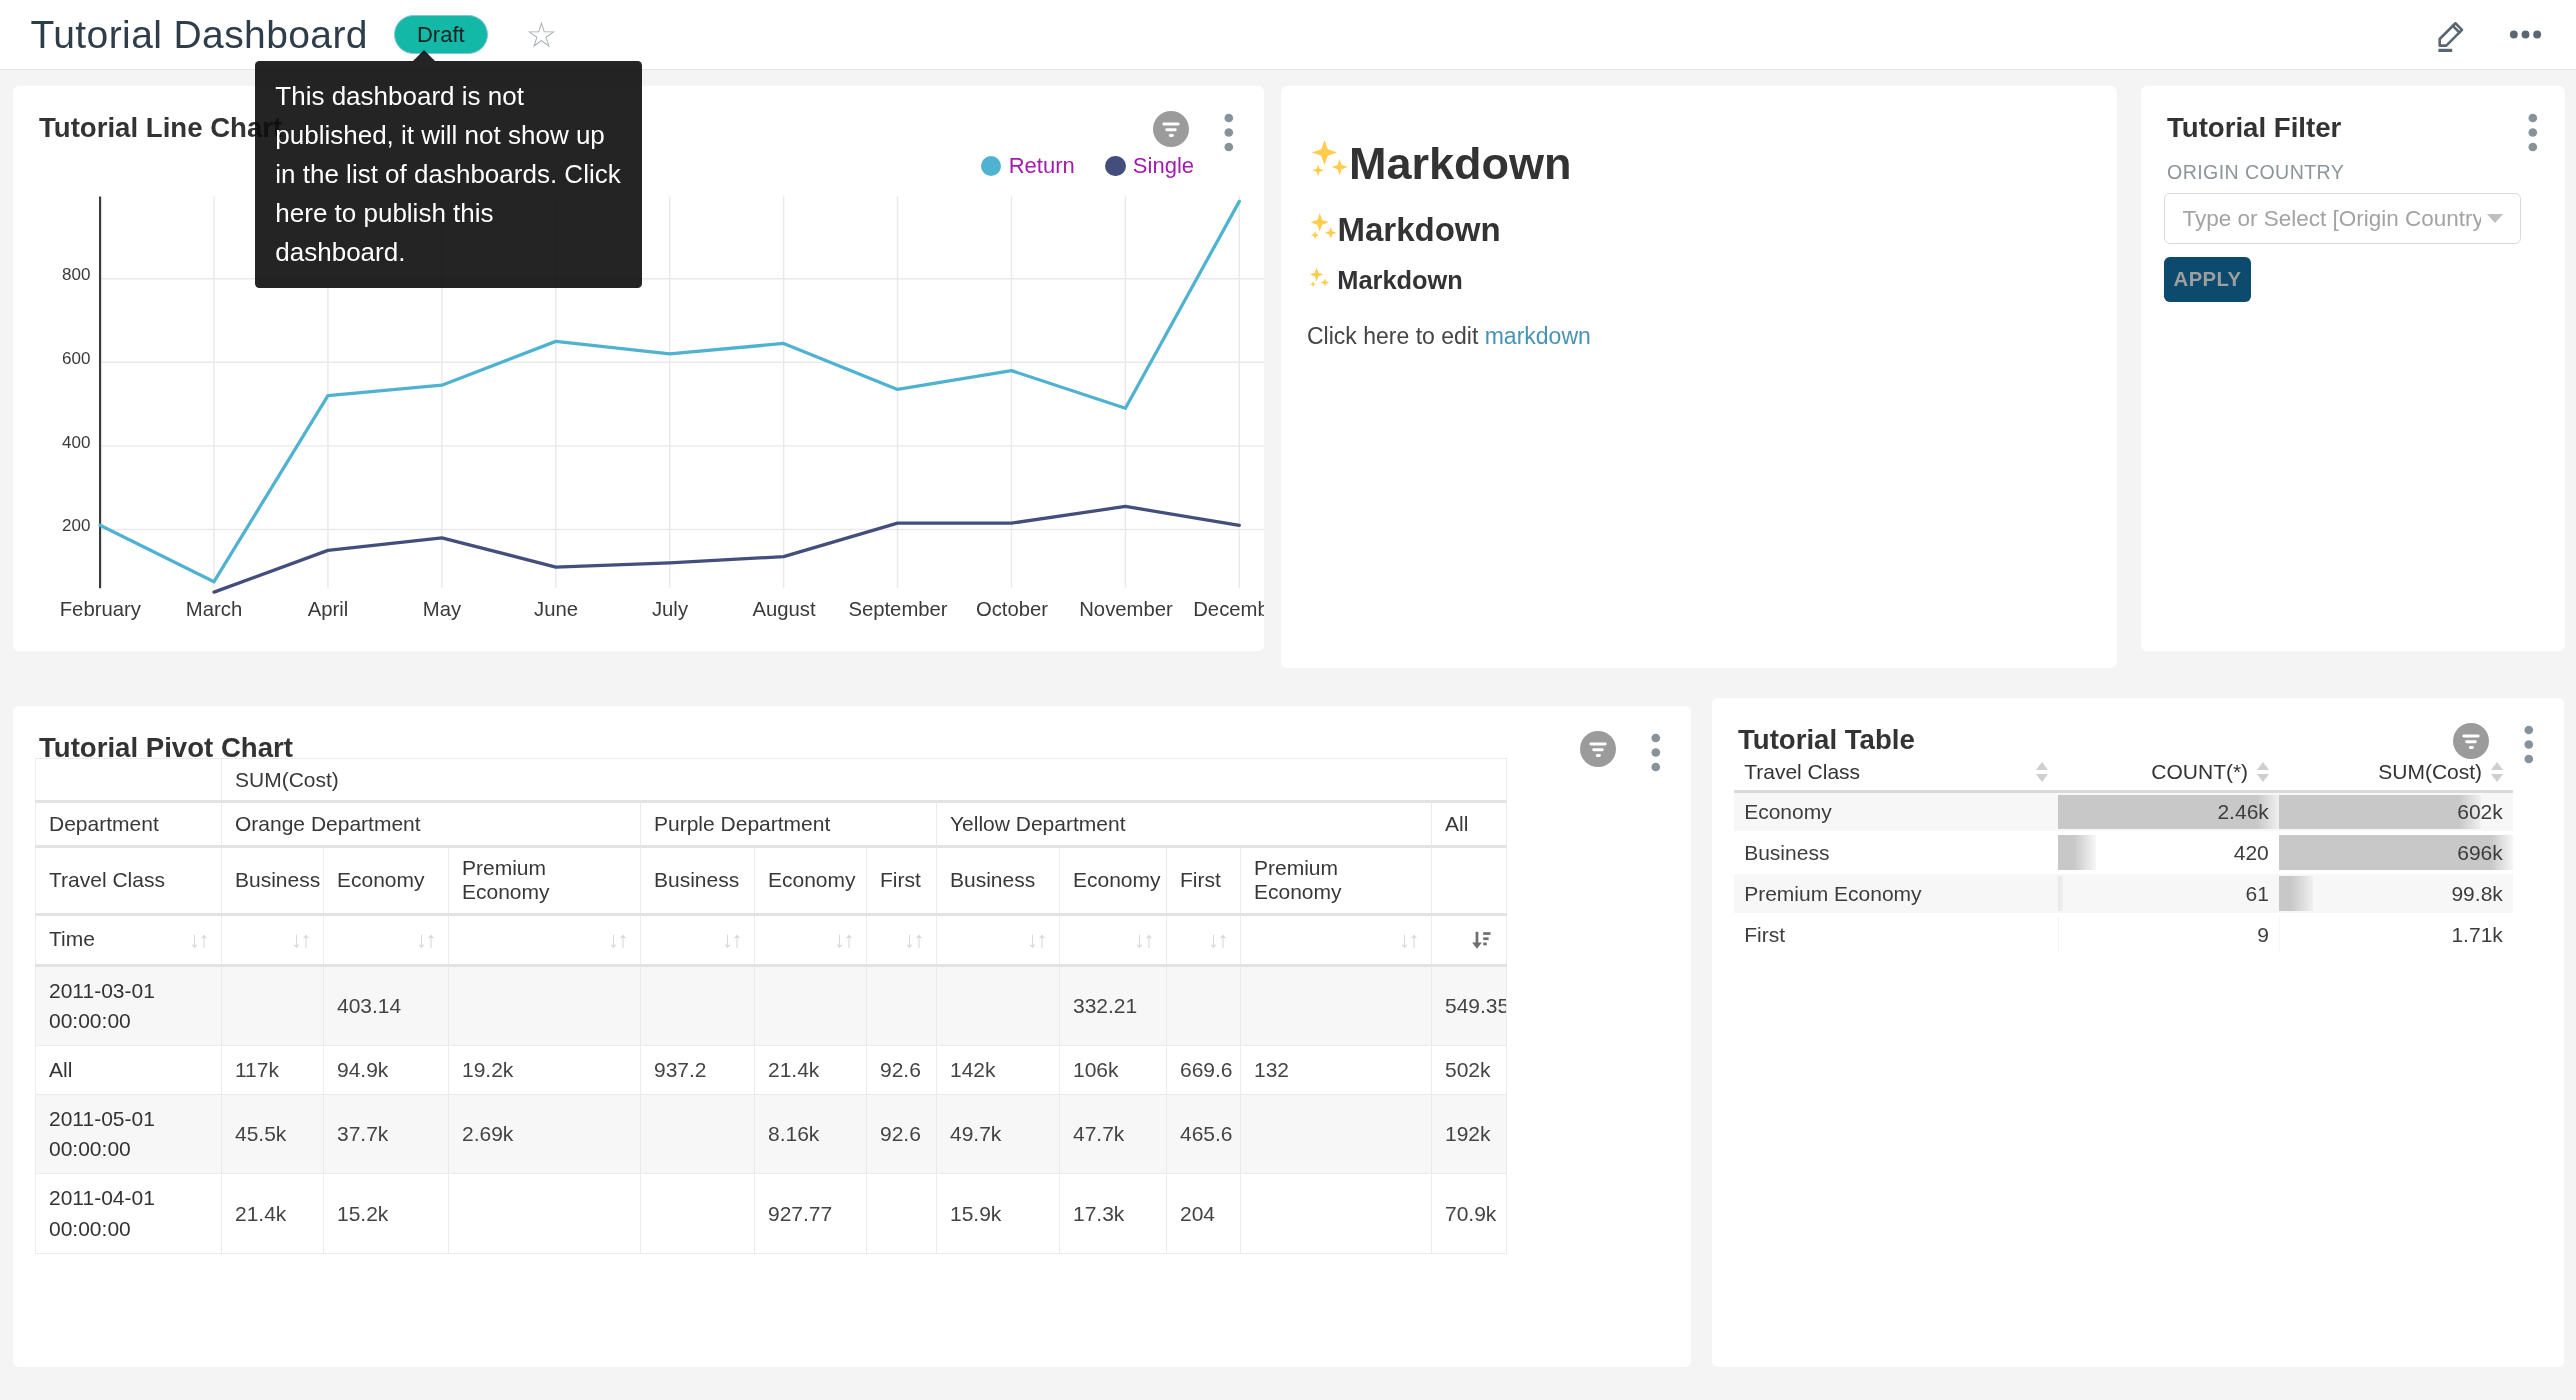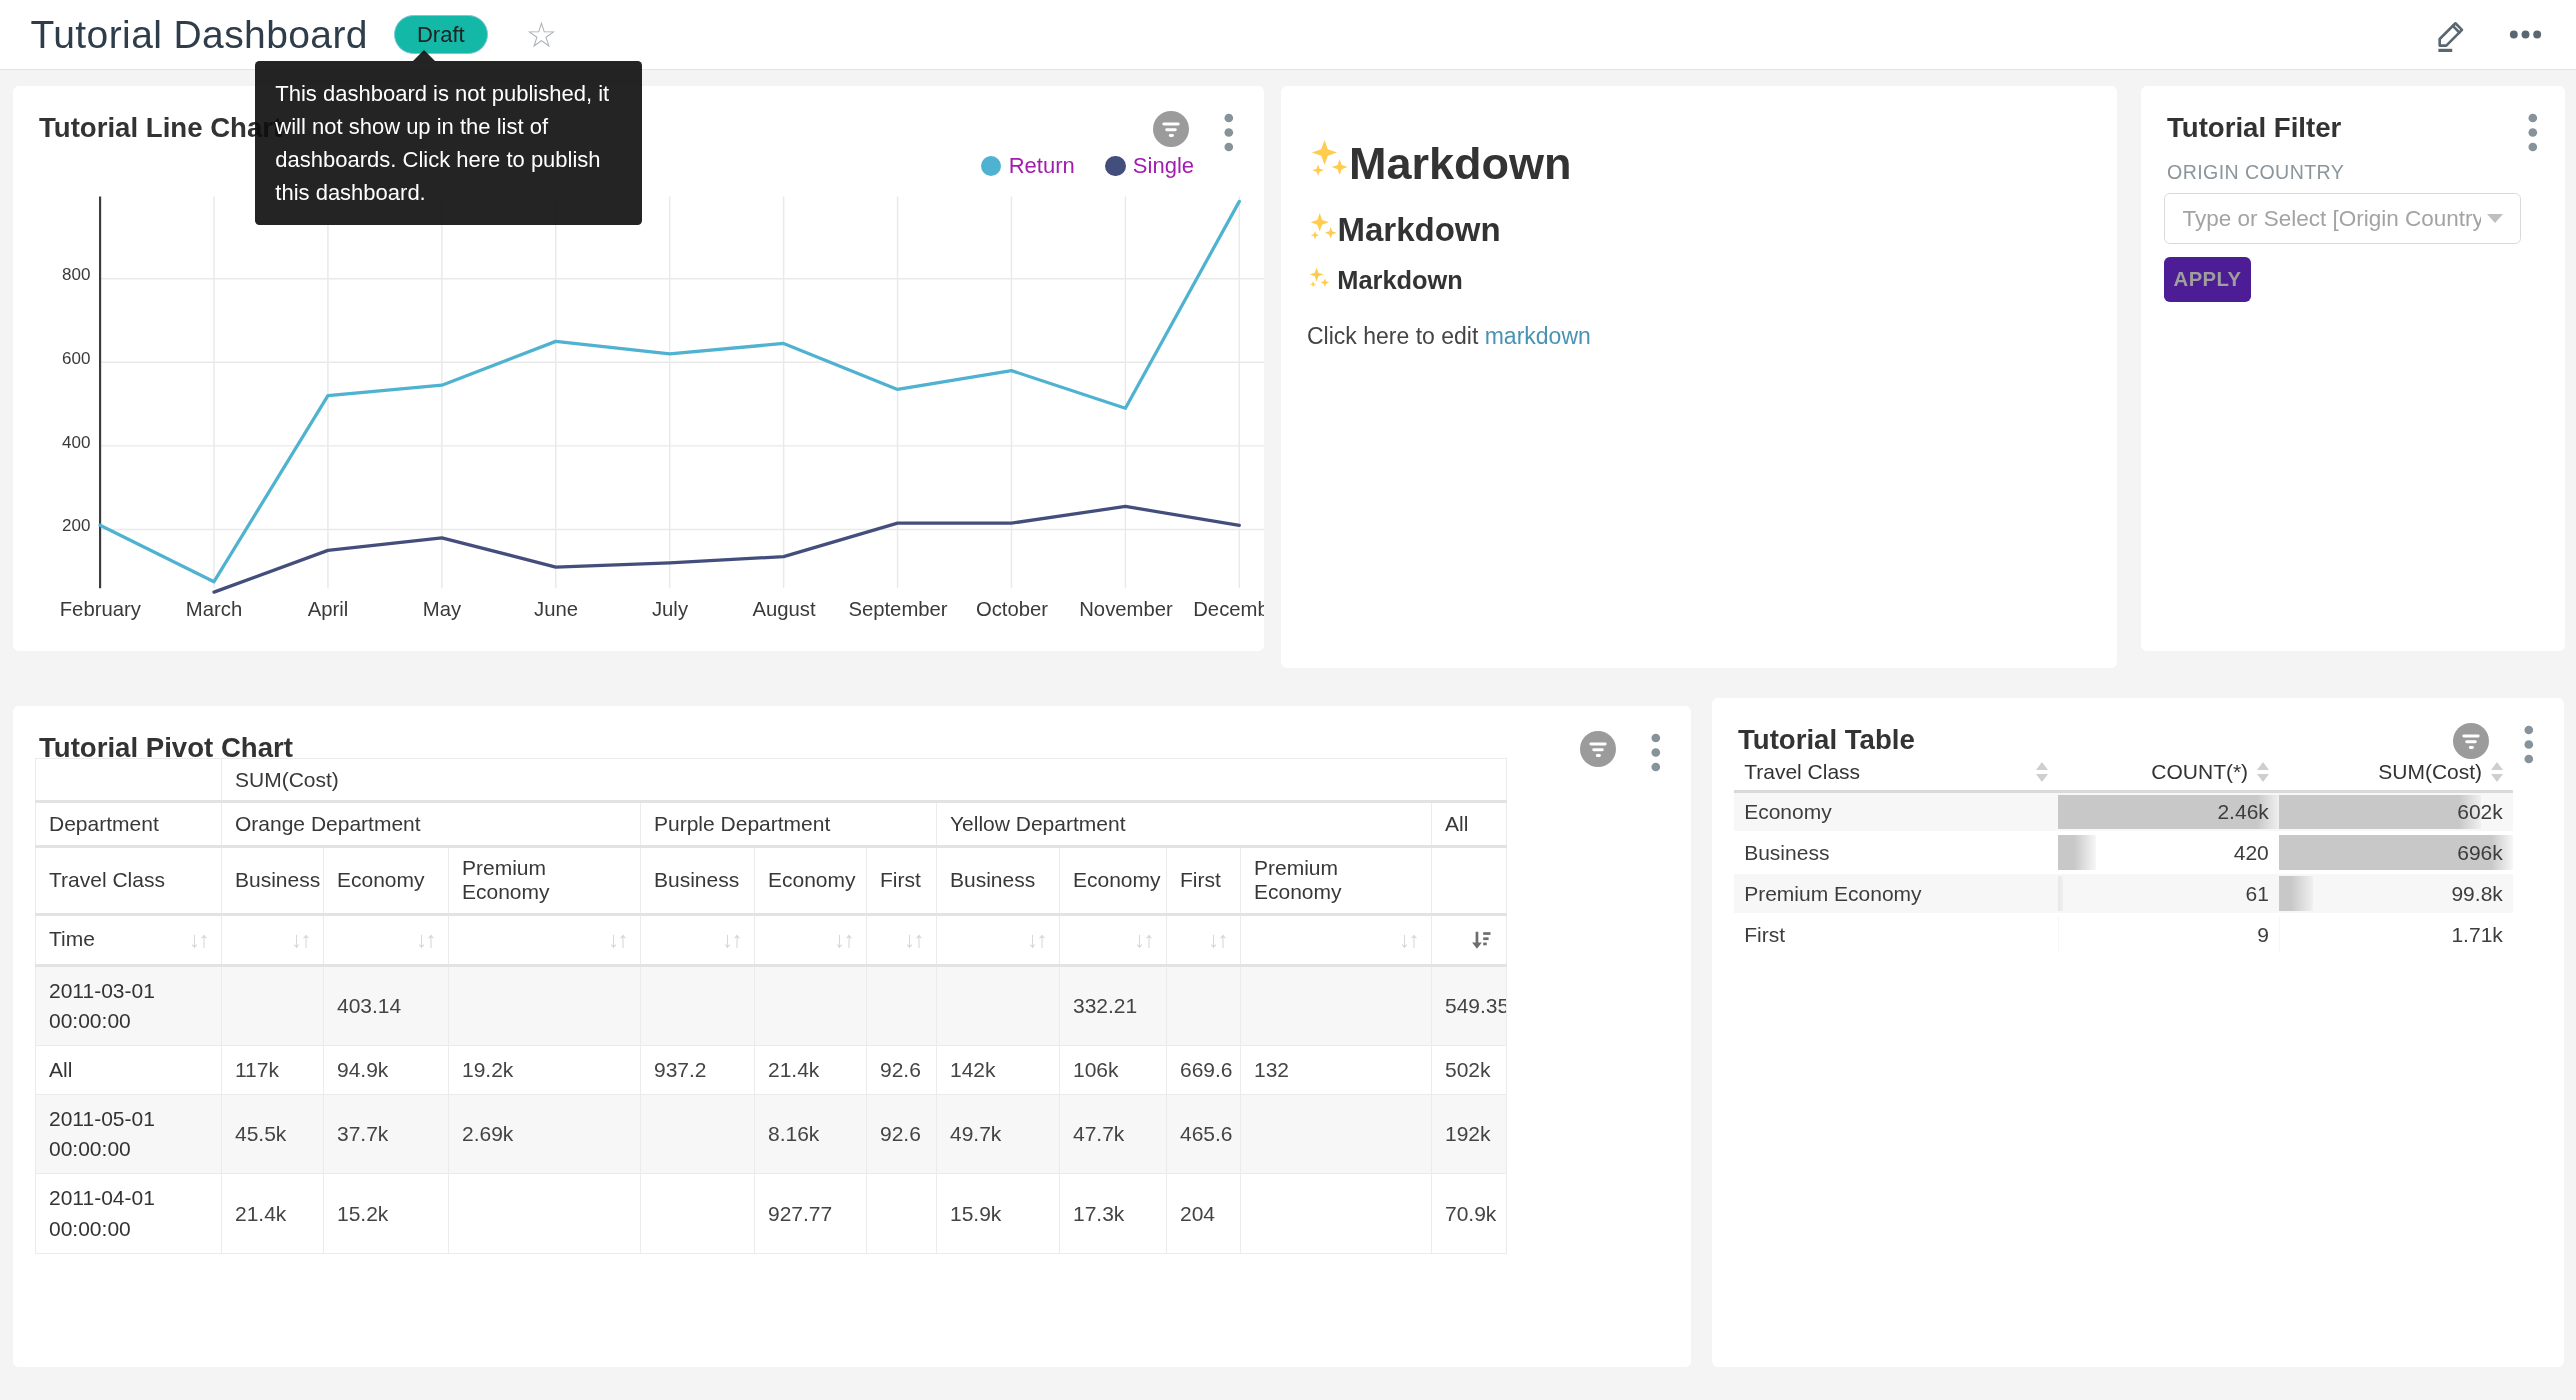--- a/index.html
+++ b/index.html
@@ -12,21 +12,21 @@
     border-bottom:1.5px solid #e4e4e4; display:flex; align-items:center; padding:0 30.5px; z-index:5; }
   .page-title { font-size:39px; font-weight:500; color:#2f3d4a; letter-spacing:0.4px; }
   .draft-badge { margin-left:26px; background:#14b8a6; border:1.5px solid #86c3de; border-radius:32px;
     padding:5.1px 22px; font-size:22px; color:#222; cursor:pointer; }
   .fav-star { margin-left:38px; font-size:35px; color:#a9aeb4; line-height:1; cursor:pointer; }
   .topbar-actions { margin-left:auto; display:flex; align-items:center; gap:36px; color:#5b6770; }
   .topbar-actions > span { cursor:pointer; display:inline-flex; }
 
   
   .draft-tooltip { position:absolute; left:255px; top:61px; width:387px; background:rgba(12,12,12,.9);
-    color:#fff; font-size:22px; line-height:1.5; padding:16px 20.3px; border-radius:4.4px; z-index:10; }
+    color:#fff; font-size:26px; line-height:1.5; padding:16px 20.3px; border-radius:4.4px; z-index:10; }
   .draft-tooltip .arrow { position:absolute; top:-11px; left:158px; width:0; height:0;
     border-left:11.6px solid transparent; border-right:11.6px solid transparent;
     border-bottom:11.6px solid rgba(12,12,12,.9); }
 
   
   .card { position:absolute; background:#fff; border-radius:5.8px; overflow:hidden; }
   #line-card     { left:13px;   top:86px; width:1251px; height:565px; }
   #markdown-card { left:1281px; top:86px; width:836px; height:582px; }
   #filter-card   { left:2141px; top:86px; width:424px;  height:565px; }
   #pivot-card    { left:13px;   top:706px; width:1678px; height:661px; }
@@ -57,21 +57,21 @@
   
   .filter-field-label { position:absolute; left:26px; top:75px; font-size:19.6px; font-weight:500;
     color:#8b969c; letter-spacing:0.4px; }
   .origin-select { position:absolute; left:23px; top:107px; width:357px; height:51px;
     border:1.5px solid #d9d9d9; border-radius:5.8px; display:flex; align-items:center;
     padding:0 17.4px; cursor:pointer; background:#fff; }
   .origin-select .placeholder { font-size:22.5px; color:#a3a3a3; flex:1; white-space:nowrap;
     overflow:hidden; }
   .select-caret { width:0; height:0; border-left:8px solid transparent; border-right:8px solid transparent;
     border-top:9.4px solid #bfbfbf; margin-left:5.8px; }
-  .apply-btn { position:absolute; left:23px; top:171px; width:87px; height:45px; background:#4c1d95;
+  .apply-btn { position:absolute; left:23px; top:171px; width:87px; height:45px; background:#0c4a6e;
     border:none; border-radius:5.8px; font-size:20.3px; font-weight:600; color:#9e9e9e;
     font-family:"Liberation Sans",sans-serif; letter-spacing:0.4px; cursor:not-allowed; }
 
   
   #pivot-table { position:absolute; left:22px; top:52px; border-collapse:collapse; table-layout:fixed;
     width:1472px; font-size:21px; color:#3d3d3d; }
   #pivot-table th, #pivot-table td { border:1.5px solid #ebebeb; padding:8.7px 13px; text-align:left;
     font-weight:400; vertical-align:middle; overflow:hidden; }
   #pivot-table thead th { border-bottom-width:3.6px; border-bottom-color:#e3e3e3; height:42px; color:#383838; }
   #pivot-table .sort-cell { height:51px; }

